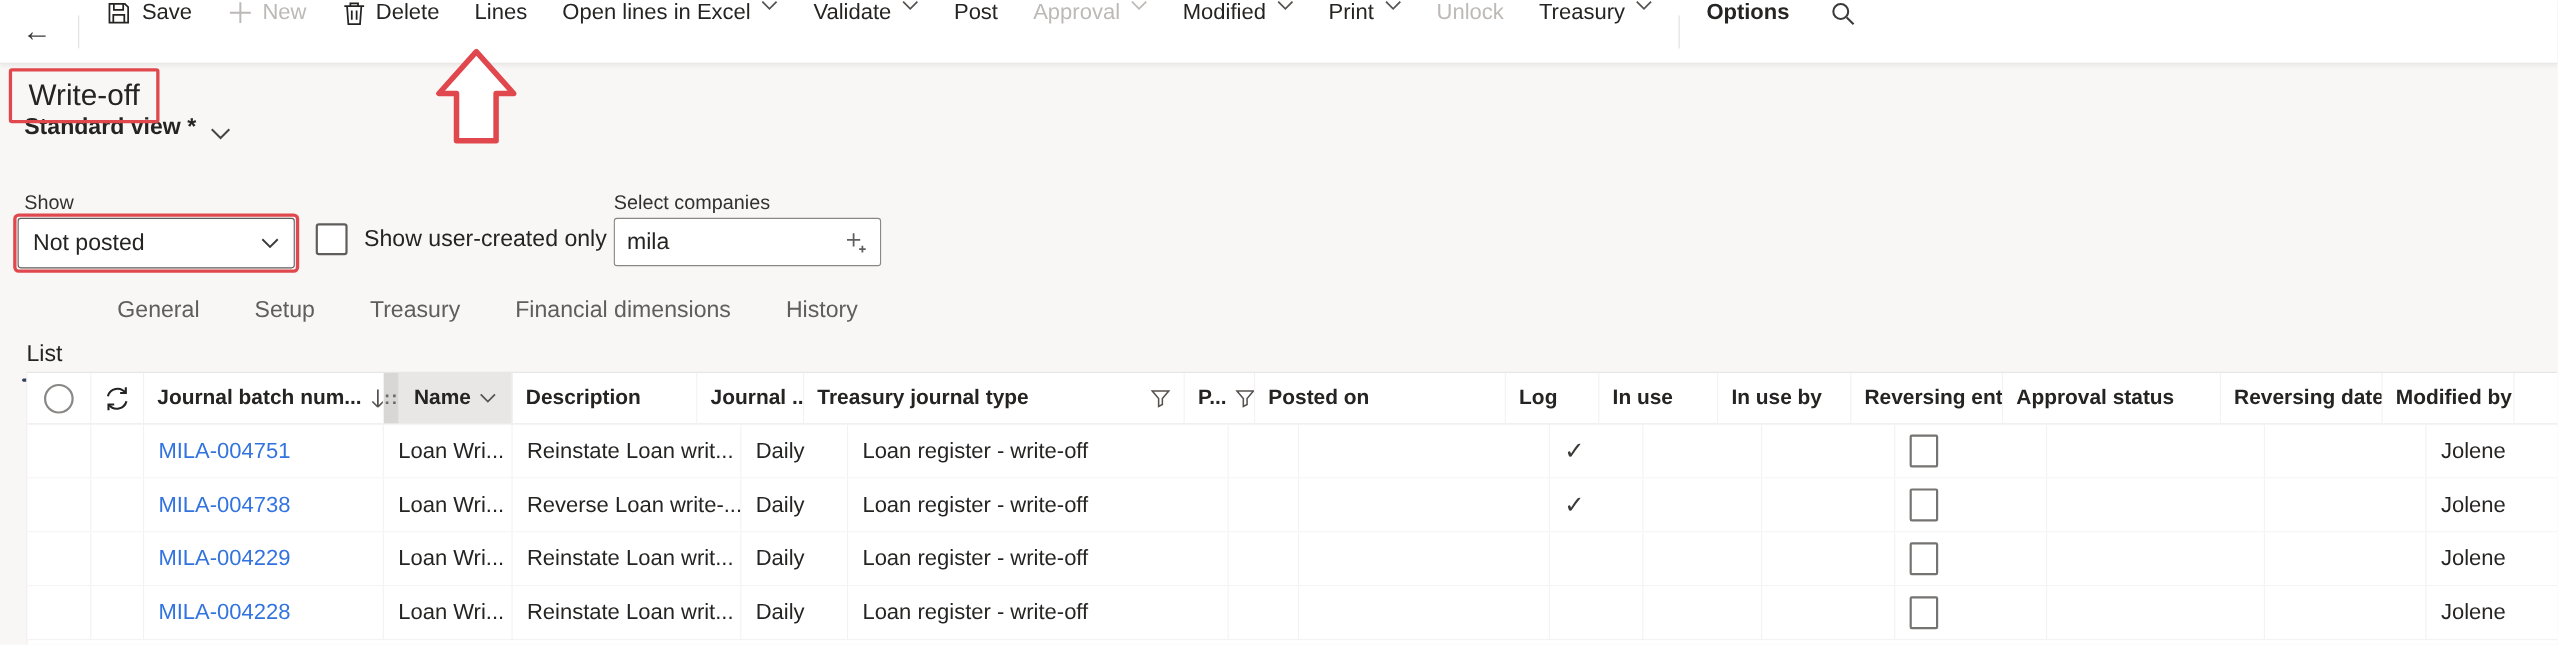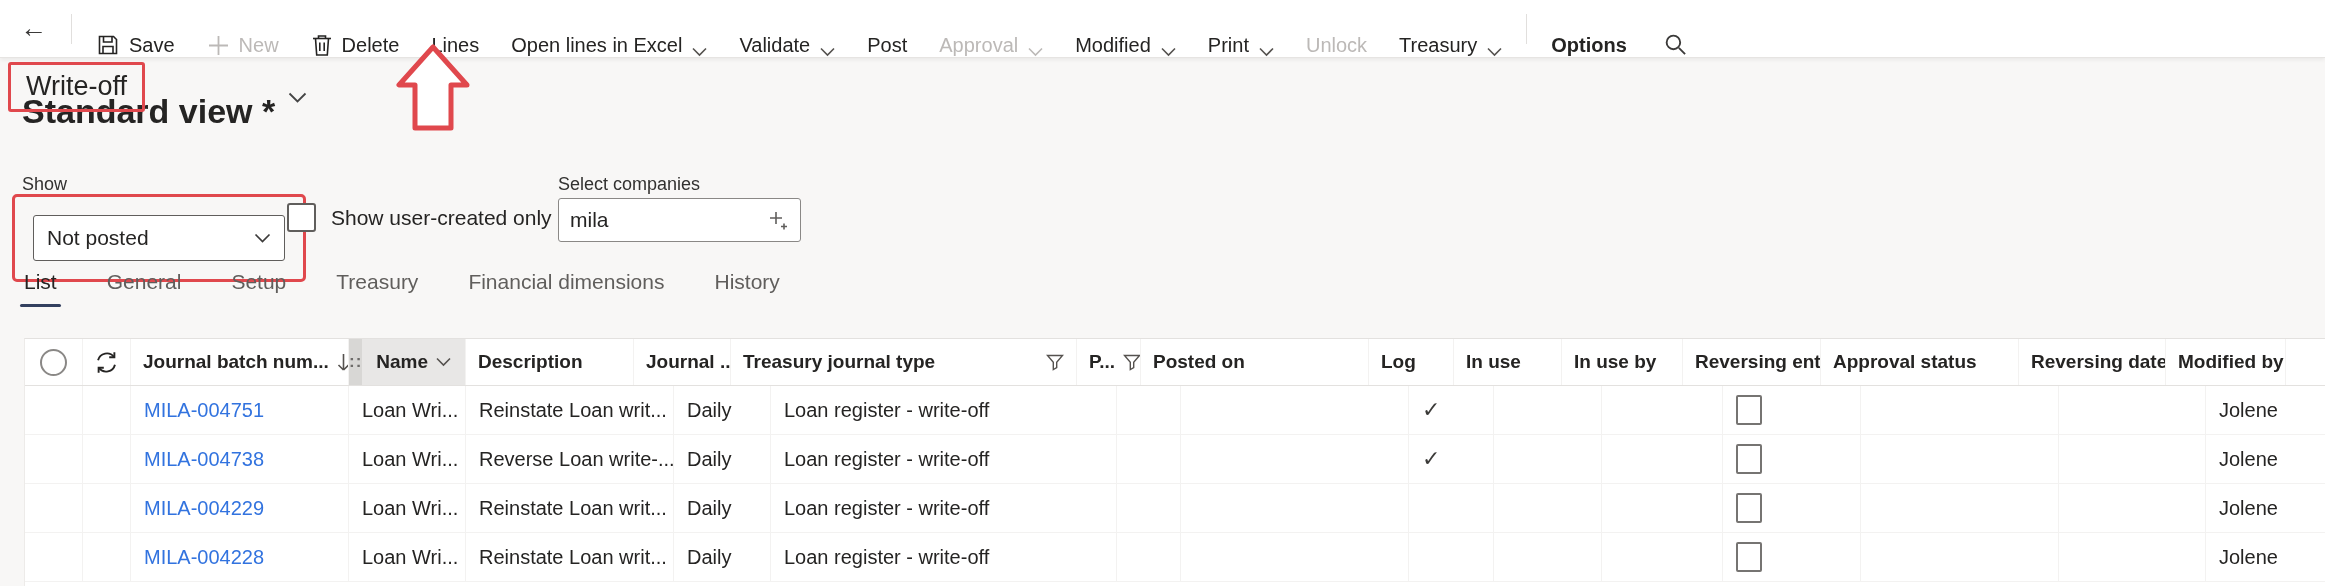--- a/index.html
+++ b/index.html
@@ -10,58 +10,58 @@
     background:#f8f7f6; font-family:"Liberation Sans", sans-serif; color:#252423;
   }
   
   .toolbar {
     position:absolute; top:0; left:0; right:0; height:58px; background:#fff;
     display:flex; align-items:center; padding-left:10px;
     border-bottom:1px solid #e6e4e2; box-shadow:0 2px 4px rgba(0,0,0,.06); z-index:5;
   }
   .tb-back { display:flex; align-items:center; padding:0 16px 0 10px; font-size:27px; color:#3b3a39; cursor:pointer; }
   .tb-items { display:flex; align-items:center; height:100%; }
-  .tb-item { display:flex; align-items:flex-end; gap:9px; padding:0 16px; height:100%; font-size:20px; white-space:nowrap; cursor:pointer; color:#252423; }
+  .tb-item { display:flex; align-items:flex-start; gap:9px; padding:0 16px; height:100%; font-size:20px; white-space:nowrap; cursor:pointer; color:#252423; }
   .tb-item.bold .tb-label { font-weight:700; }
   .tb-item.disabled { color:#bcb9b7; cursor:default; }
   .tb-ic { display:flex; align-items:center; }
   .chev { display:flex; align-items:center; margin-left:1px; color:#55524f; }
   .tb-item.disabled .chev { color:inherit; }
   .tb-sep { width:1px; height:30px; background:#e1dfdd; margin:0 8px; }
   .tb-search { padding:0 20px; color:#3b3a39; }
   
   .caption-box {
     position:absolute; top:62px; left:8px; z-index:6;
     border:3px solid var(--red); border-radius:3px; padding:6px 15px 7px;
     font-size:27px; color:#252423; background:transparent;
   }
   .anno-arrow { position:absolute; left:392px; top:44px; z-index:6; }
-  .red-wrap { position:absolute; left:12px; top:194px; border:3px solid var(--red); border-radius:5px; padding:18px; background:transparent; }
+  .red-wrap { position:absolute; left:12px; top:194px; border:3px solid var(--red); border-radius:5px; padding:1px; background:transparent; }
   
-  .view-title { position:absolute; top:92px; left:22px; display:flex; align-items:flex-start; gap:12px; font-size:34px; font-weight:700; }
+  .view-title { position:absolute; top:104px; left:22px; display:flex; align-items:flex-end; gap:12px; font-size:21px; font-weight:700; }
   .view-title .chev { color:#444; }
   .field-label { position:absolute; font-size:18px; color:#323130; }
   .lbl-show { left:22px; top:174px; }
   .lbl-companies { left:558px; top:174px; }
   .dropdown {
     width:252px; height:46px; background:#fff; border:1px solid #605e5c; border-radius:3px;
     display:flex; align-items:center; justify-content:space-between; padding:0 13px; font-size:21px; cursor:pointer;
   }
   .dropdown .chev { color:#3b3a39; }
   .cb-group { position:absolute; left:287px; top:203px; display:flex; align-items:center; gap:15px; font-size:21px; }
   .checkbox { width:29px; height:29px; border:2px solid #605e5c; border-radius:3px; background:#fff; cursor:pointer; }
   .lookup {
     position:absolute; left:558px; top:198px; width:243px; height:44px; background:#fff;
     border:1px solid #8a8886; border-radius:3px; display:flex; align-items:center; justify-content:space-between;
     padding:0 11px; font-size:21px; cursor:text;
   }
   
   .tabs { position:absolute; top:270px; left:22px; display:flex; gap:46px; font-size:21px; color:#605e5c; }
   .tab { position:relative; padding:0 2px 13px; cursor:pointer; }
-  .tab.active { color:#252423; }
+  .tab.active { color:#252423;margin-top:40px; }
   .tab.active::after { content:""; position:absolute; left:-2px; right:-2px; bottom:0; height:3px; background:var(--tabline); border-radius:2px; }
   
   .grid { position:absolute; top:338px; left:24px; right:0; bottom:0; background:#fff; border-top:1px solid #e3e1df; border-left:1px solid #edebe9; }
   .g-header { display:flex; height:47px; border-bottom:1px solid #e3e1df; background:#fff; }
   .g-hcell { flex:0 0 auto; display:flex; align-items:center; gap:8px; padding:0 12px; border-right:1px solid #f3f2f1; font-size:19px; font-weight:700; overflow:hidden; white-space:nowrap; cursor:pointer; }
   .g-hcell.center { justify-content:center; padding:0; }
   .g-hcell.selected { background:#e8e7e6; padding-left:0; }
   .grip { align-self:stretch; width:21px; background:#d8d7d5; color:#6d6b69; display:flex; align-items:center; justify-content:center; font-size:17px; font-weight:700; letter-spacing:1px; margin-right:6px; cursor:grab; }
   .sort, .funnel { display:flex; align-items:center; color:#55524f; }
   .ml { margin-left:auto; }

